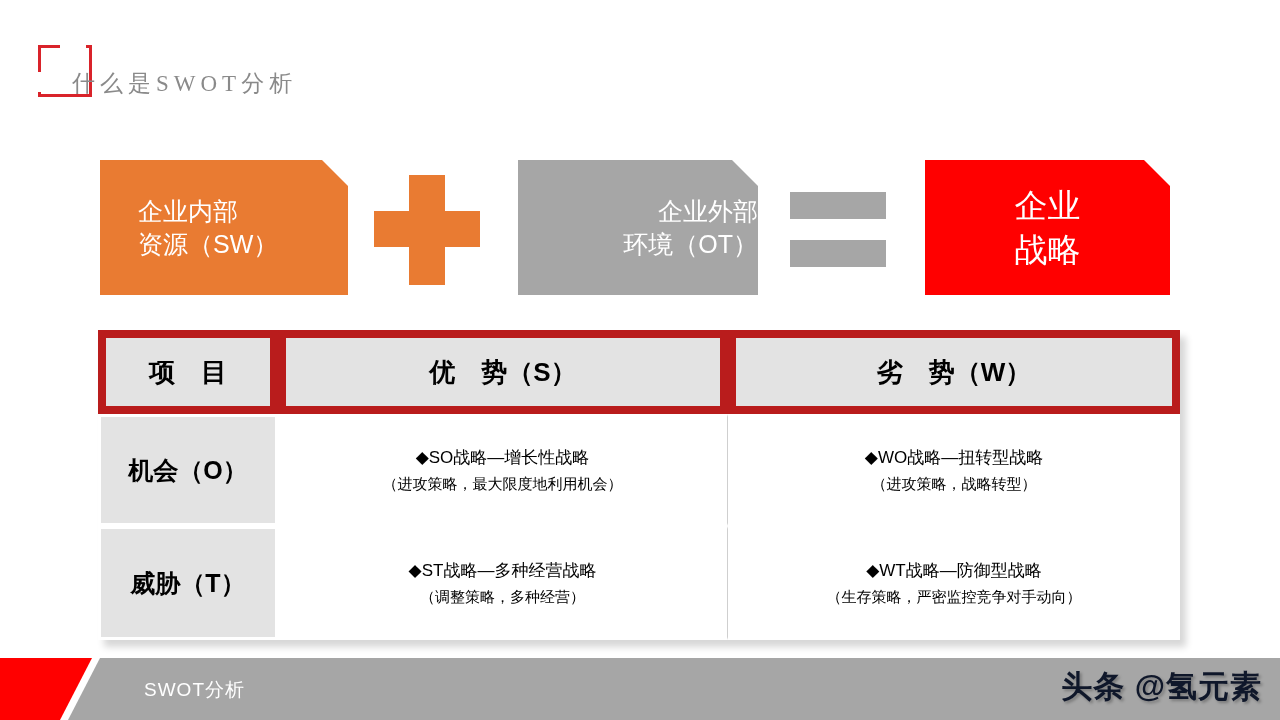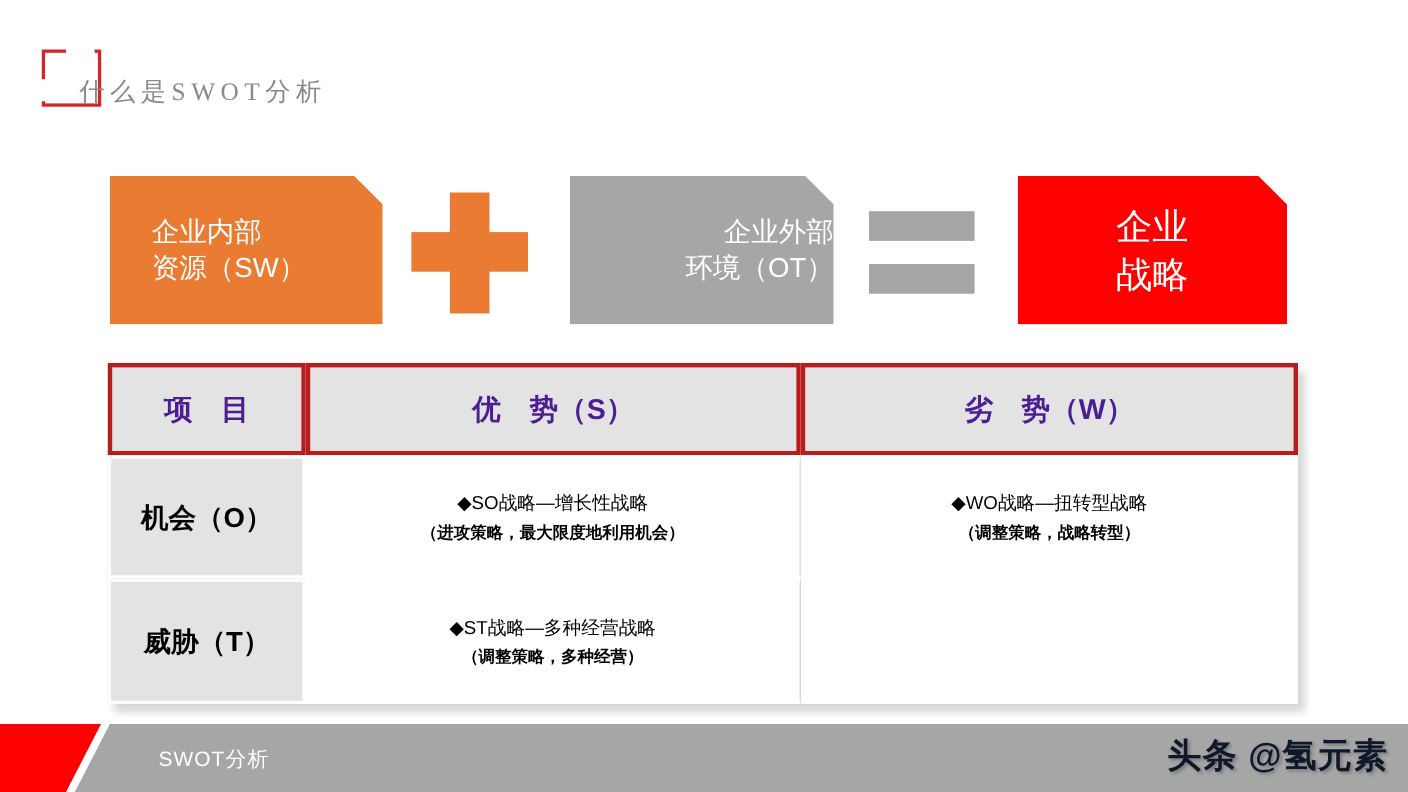--- a/index.html
+++ b/index.html
@@ -186,22 +186,22 @@
     display: flex;
     flex-direction: column;
     align-items: center;
     justify-content: center;
     text-align: center;
   }
   .head-cell {
     background: #e3e3e3;
     font-size: 26px;
     font-weight: bold;
-    color: #4c1d95;
-    border: 4px solid #b91c1c;
+    color: #000000;
+    border: 8px solid #b91c1c;
   }
   .row-head {
     background: #e3e3e3;
     font-size: 25px;
     font-weight: bold;
     color: #000000;
     border: 3px solid #ffffff;
   }
   .body-cell {
     background: #ffffff;
@@ -213,21 +213,20 @@
     font-size: 17px;
     color: #000000;
     letter-spacing: 0px;
     white-space: nowrap;
   }
   .cell-sub {
     font-size: 15px;
     color: #000000;
     margin-top: 6px;
     white-space: nowrap;
-    font-weight: bold;
   }
 
   
   .footer {
     position: absolute;
     left: 0;
     bottom: 0;
     width: 1280px;
     height: 62px;
   }
@@ -328,29 +327,33 @@
 
       <div class="cell row-head">
         <span>机会（O）</span>
       </div>
       <div class="cell body-cell col-s">
         <div class="cell-main">◆SO战略—增长性战略</div>
         <div class="cell-sub">（进攻策略，最大限度地利用机会）</div>
       </div>
       <div class="cell body-cell">
         <div class="cell-main">◆WO战略—扭转型战略</div>
-        <div class="cell-sub">（调整策略，战略转型）</div>
+        <div class="cell-sub">（进攻策略，战略转型）</div>
       </div>
 
       <div class="cell row-head">
         <span>威胁（T）</span>
       </div>
       <div class="cell body-cell col-s">
         <div class="cell-main">◆ST战略—多种经营战略</div>
         <div class="cell-sub">（调整策略，多种经营）</div>
+      </div>
+      <div class="cell body-cell">
+        <div class="cell-main">◆WT战略—防御型战略</div>
+        <div class="cell-sub">（生存策略，严密监控竞争对手动向）</div>
       </div>
 
     </div>
   </div>
 
   <div class="footer">
     <div class="footer-bar"></div>
     <div class="footer-red"></div>
     <div class="footer-label">SWOT分析</div>
     <div class="watermark">头条 @氢元素</div>

